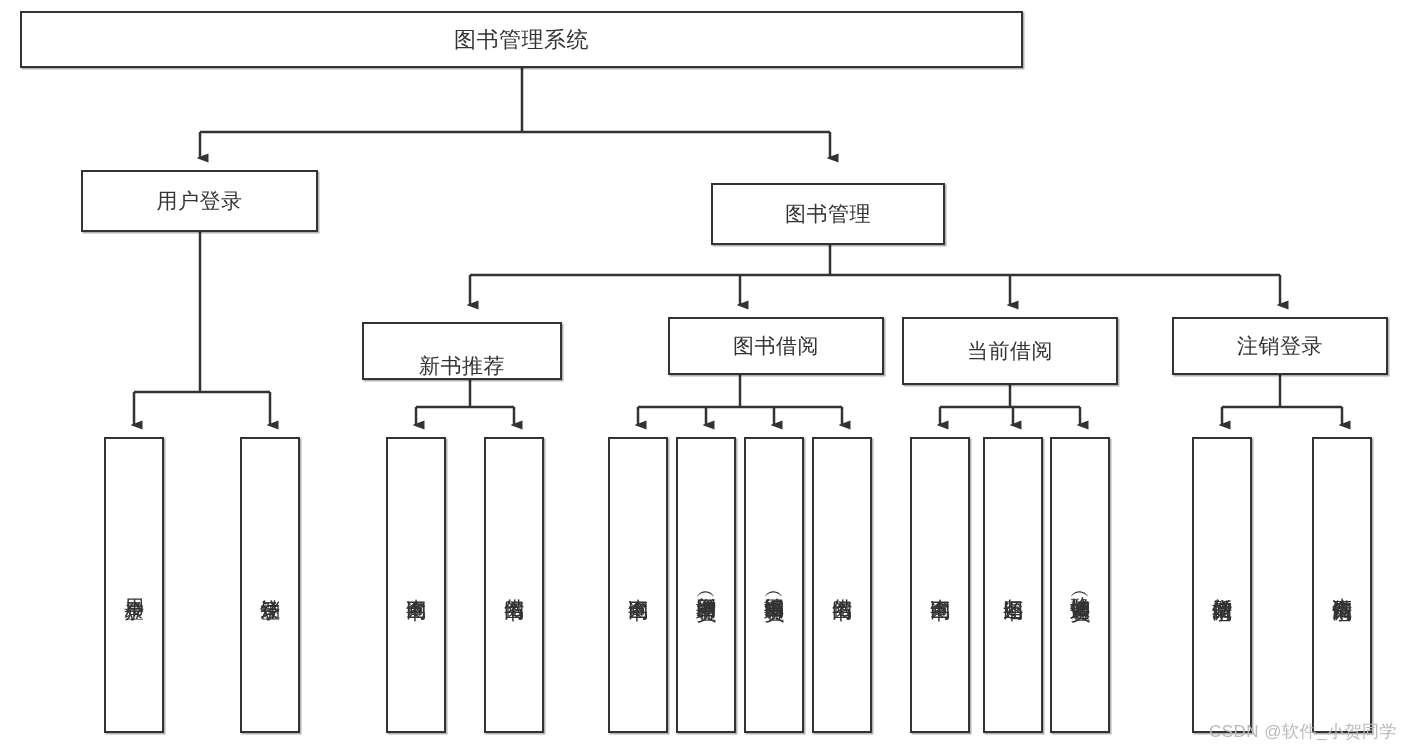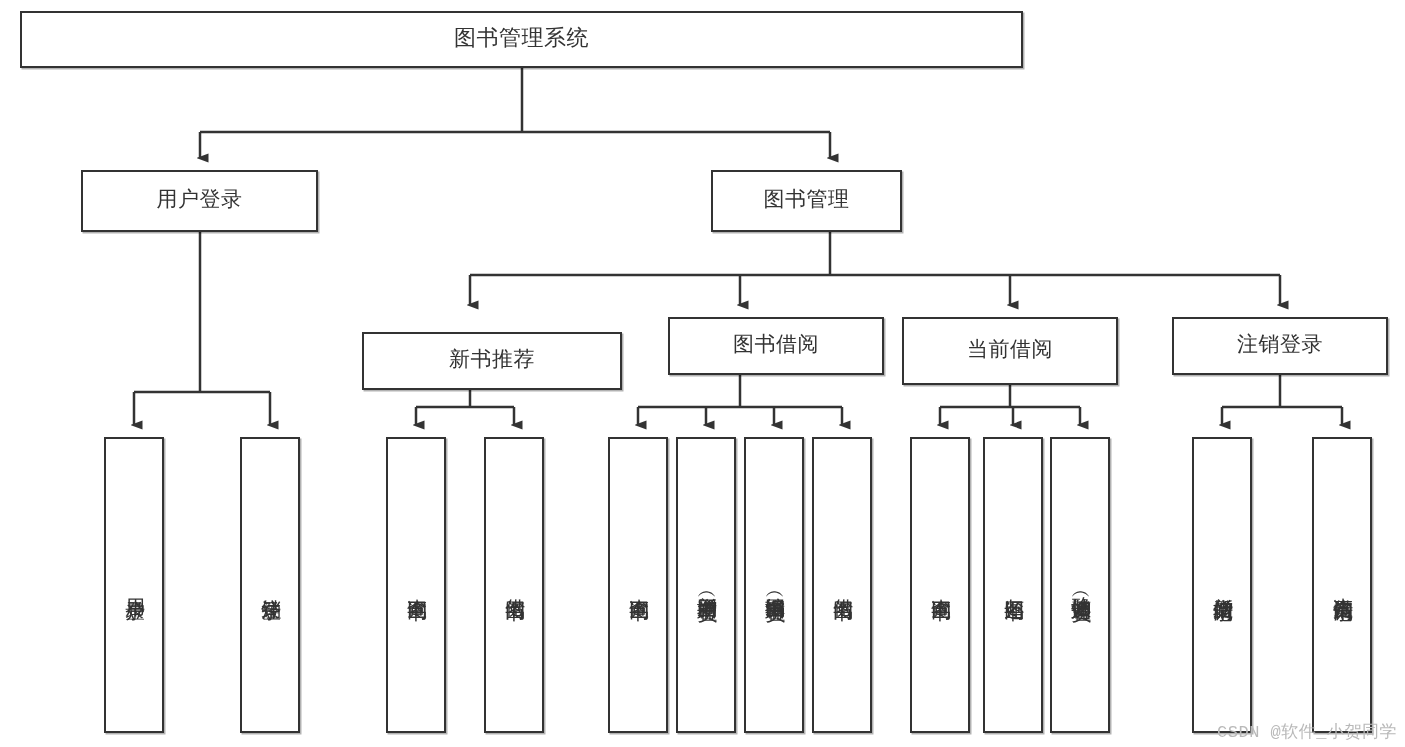--- a/index.html
+++ b/index.html
@@ -5,21 +5,21 @@
   html, body {
     margin: 0;
     padding: 0;
     background: #ffffff;
   }
   #canvas {
     position: relative;
     width: 1405px;
     height: 747px;
     background: #ffffff;
-    font-family: Liberation Mono, monospace;
+    font-family: Liberation Sans, sans-serif;
     overflow: hidden;
   }
   #edges {
     position: absolute;
     left: 0;
     top: 0;
     width: 1405px;
     height: 747px;
     pointer-events: none;
   }
@@ -109,24 +109,24 @@
       </g>
   </svg>
 
   <div id="nodes-layer">
       <div class="node root" style="left: 20px; top: 11px; width: 1003px; height: 57px;">
         <span class="label">图书管理系统</span>
       </div>
       <div class="node" style="left: 81px; top: 170px; width: 237px; height: 62px;">
         <span class="label">用户登录</span>
       </div>
-      <div class="node" style="left: 711px; top: 170px; width: 191px; height: 62px;">
+      <div class="node" style="left: 711px; top: 183px; width: 234px; height: 62px;">
         <span class="label">图书管理</span>
       </div>
-      <div class="node" style="left: 362px; top: 332px; width: 260px; height: 58px;">
+      <div class="node" style="left: 362px; top: 322px; width: 200px; height: 58px; align-items: flex-end;">
         <span class="label">新书推荐</span>
       </div>
       <div class="node" style="left: 632px; top: 317px; width: 216px; height: 58px; margin-left: 36px;">
         <span class="label">图书借阅</span>
       </div>
       <div class="node" style="left: 902px; top: 317px; width: 216px; height: 68px;">
         <span class="label">当前借阅</span>
       </div>
       <div class="node" style="left: 1172px; top: 317px; width: 216px; height: 58px;">
         <span class="label">注销登录</span>

